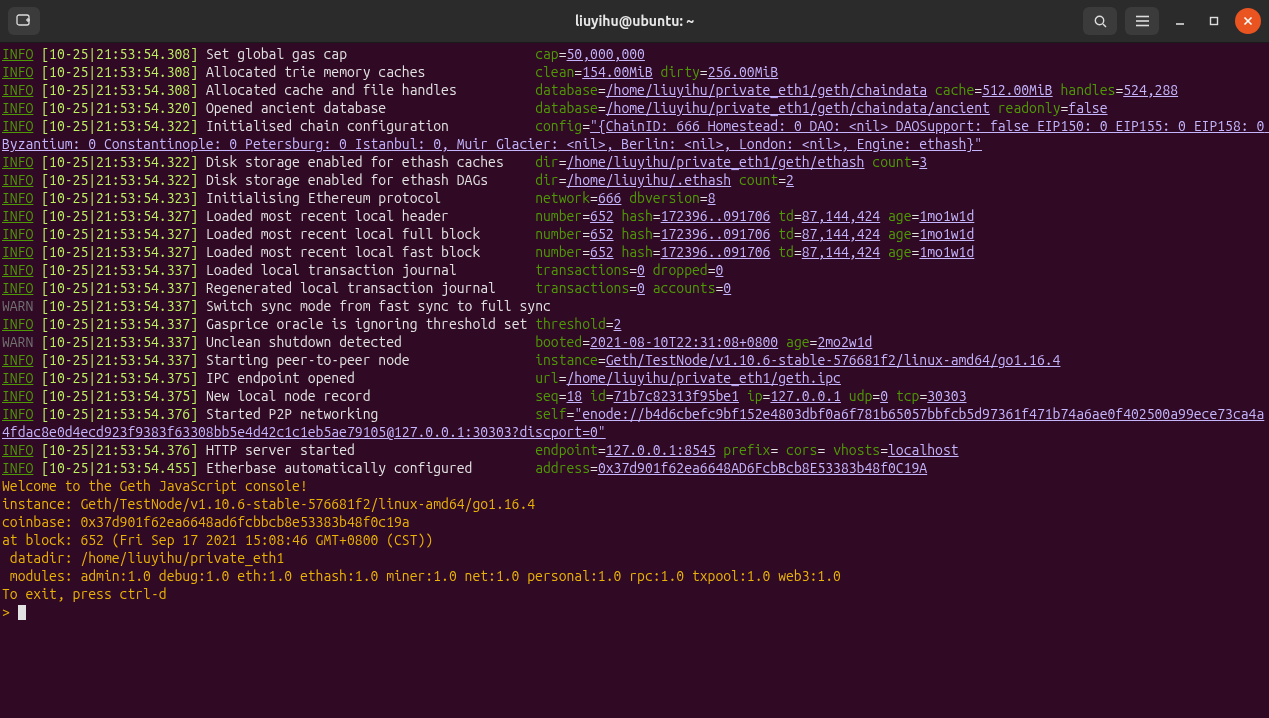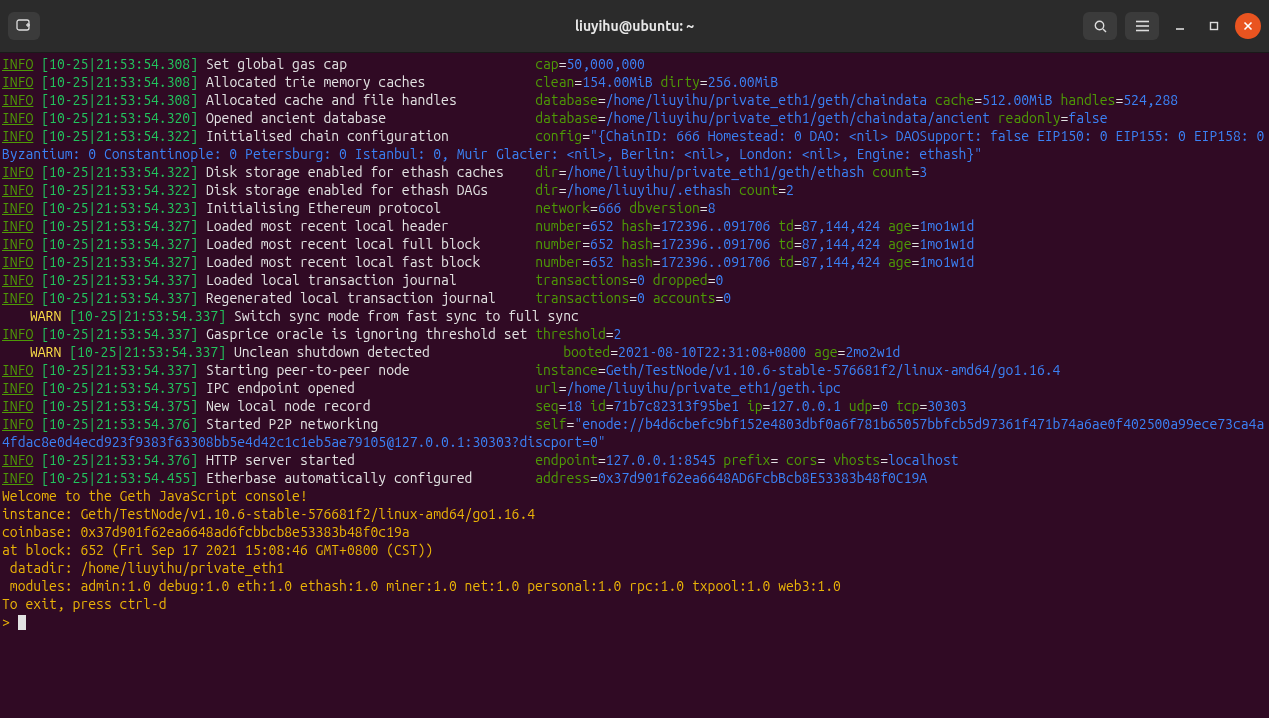--- a/index.html
+++ b/index.html
@@ -8,21 +8,21 @@
     font-family: "Ubuntu Mono", "DejaVu Sans Mono", monospace;
     font-size: 14px;
     color: #e2e2e2;
     width: 1269px;
     height: 718px;
     overflow: hidden;
     display: flex;
     flex-direction: column;
   }
   .titlebar {
-    height: 53px;
+    height: 43px;
     background: #2b2b2b;
     border-bottom: 1px solid #1a1a1a;
     display: flex;
     align-items: center;
     padding: 0 8px;
     font-family: Ubuntu, sans-serif;
     color: #e8e8e8;
     position: relative;
   }
   .titlebar .left-btn {
@@ -71,25 +71,25 @@
     line-height: 18px;
     white-space: pre-wrap;
     word-break: break-all;
     position: relative;
   }
   .terminal::-webkit-scrollbar { width: 12px; }
   .terminal::-webkit-scrollbar-track { background: #2a0820; }
   .terminal::-webkit-scrollbar-thumb { background: #6a5c65; border-radius: 6px; }
 
   .info { color: #4e9a06; text-decoration: underline; }
-  .warn { color: #fde047; margin-left: 28px; }
-  .ts   { color: #22c55e; }
+  .warn { color: #737373; }
+  .ts   { color: #bef264; }
   .msg  { color: #e2e2e2; }
   .key  { color: #4e9a06; }
-  .val  { color: #3b82f6; }
+  .val  { color: #c4b5fd; text-decoration: underline; }
 
   .line { display: block; }
   .cursor {
     display: inline-block;
     width: 8px; height: 15px;
     background: #e2e2e2;
     vertical-align: text-bottom;
   }
   .plain { color: #eab308; }
 </style>

